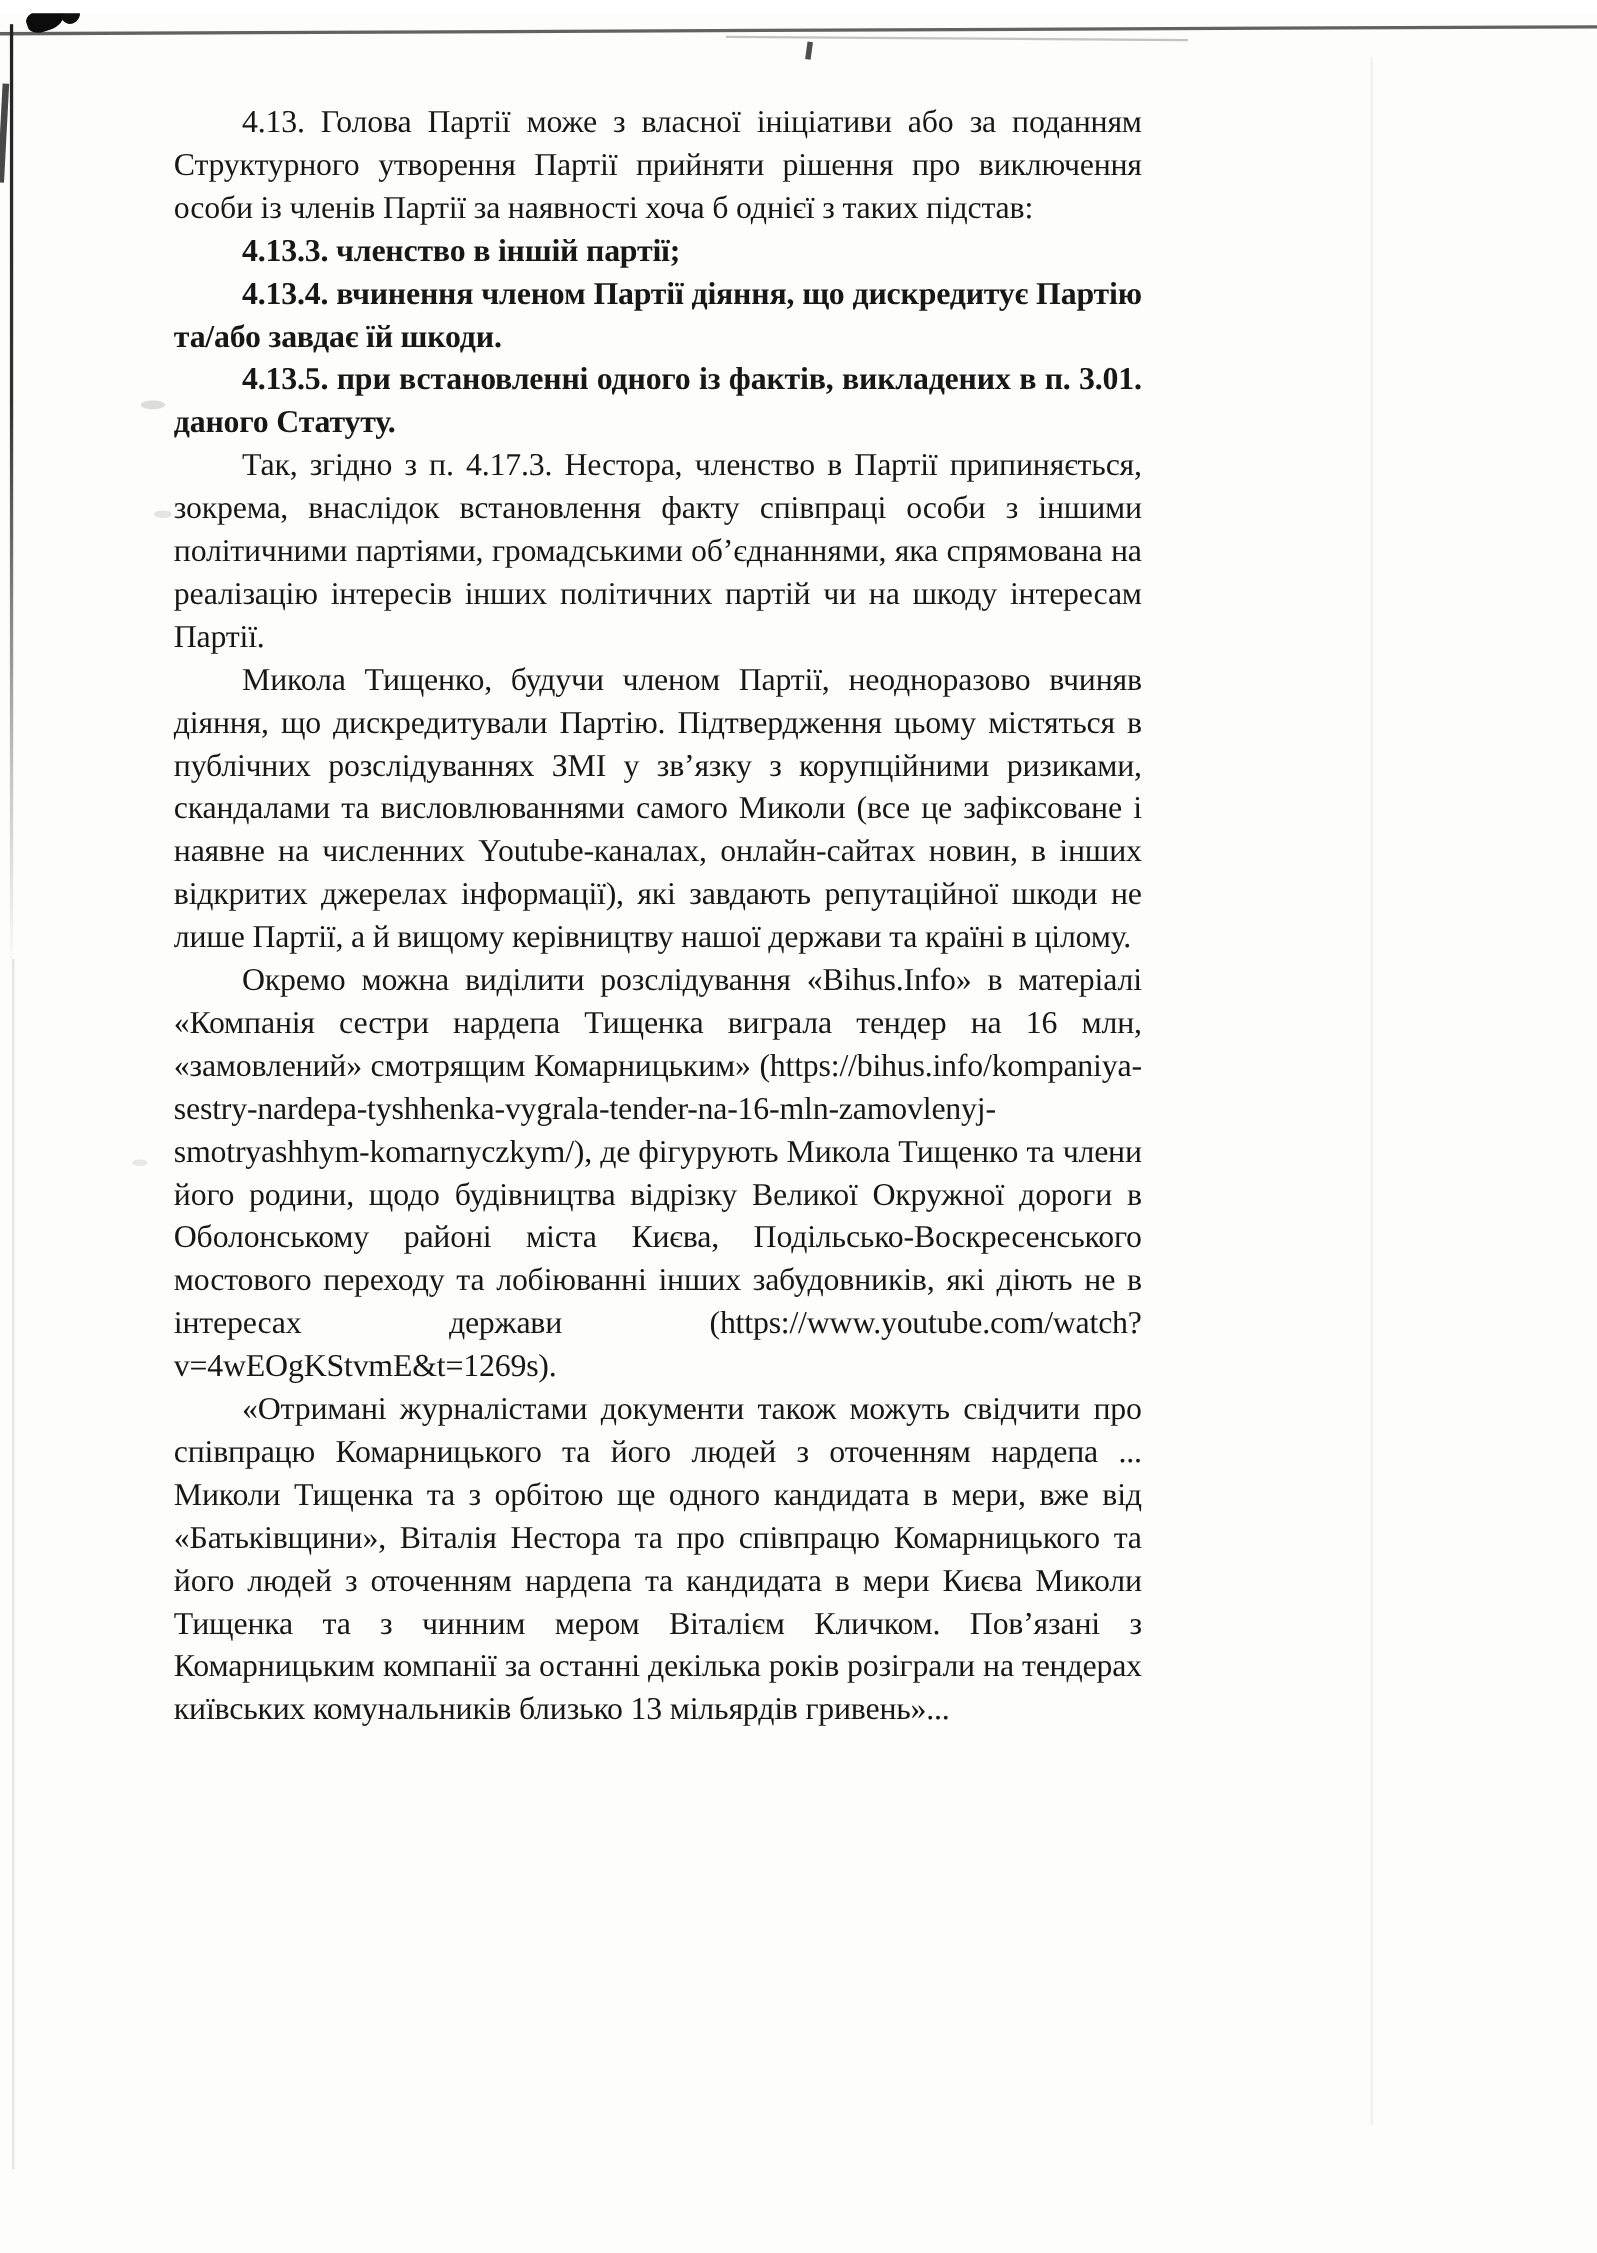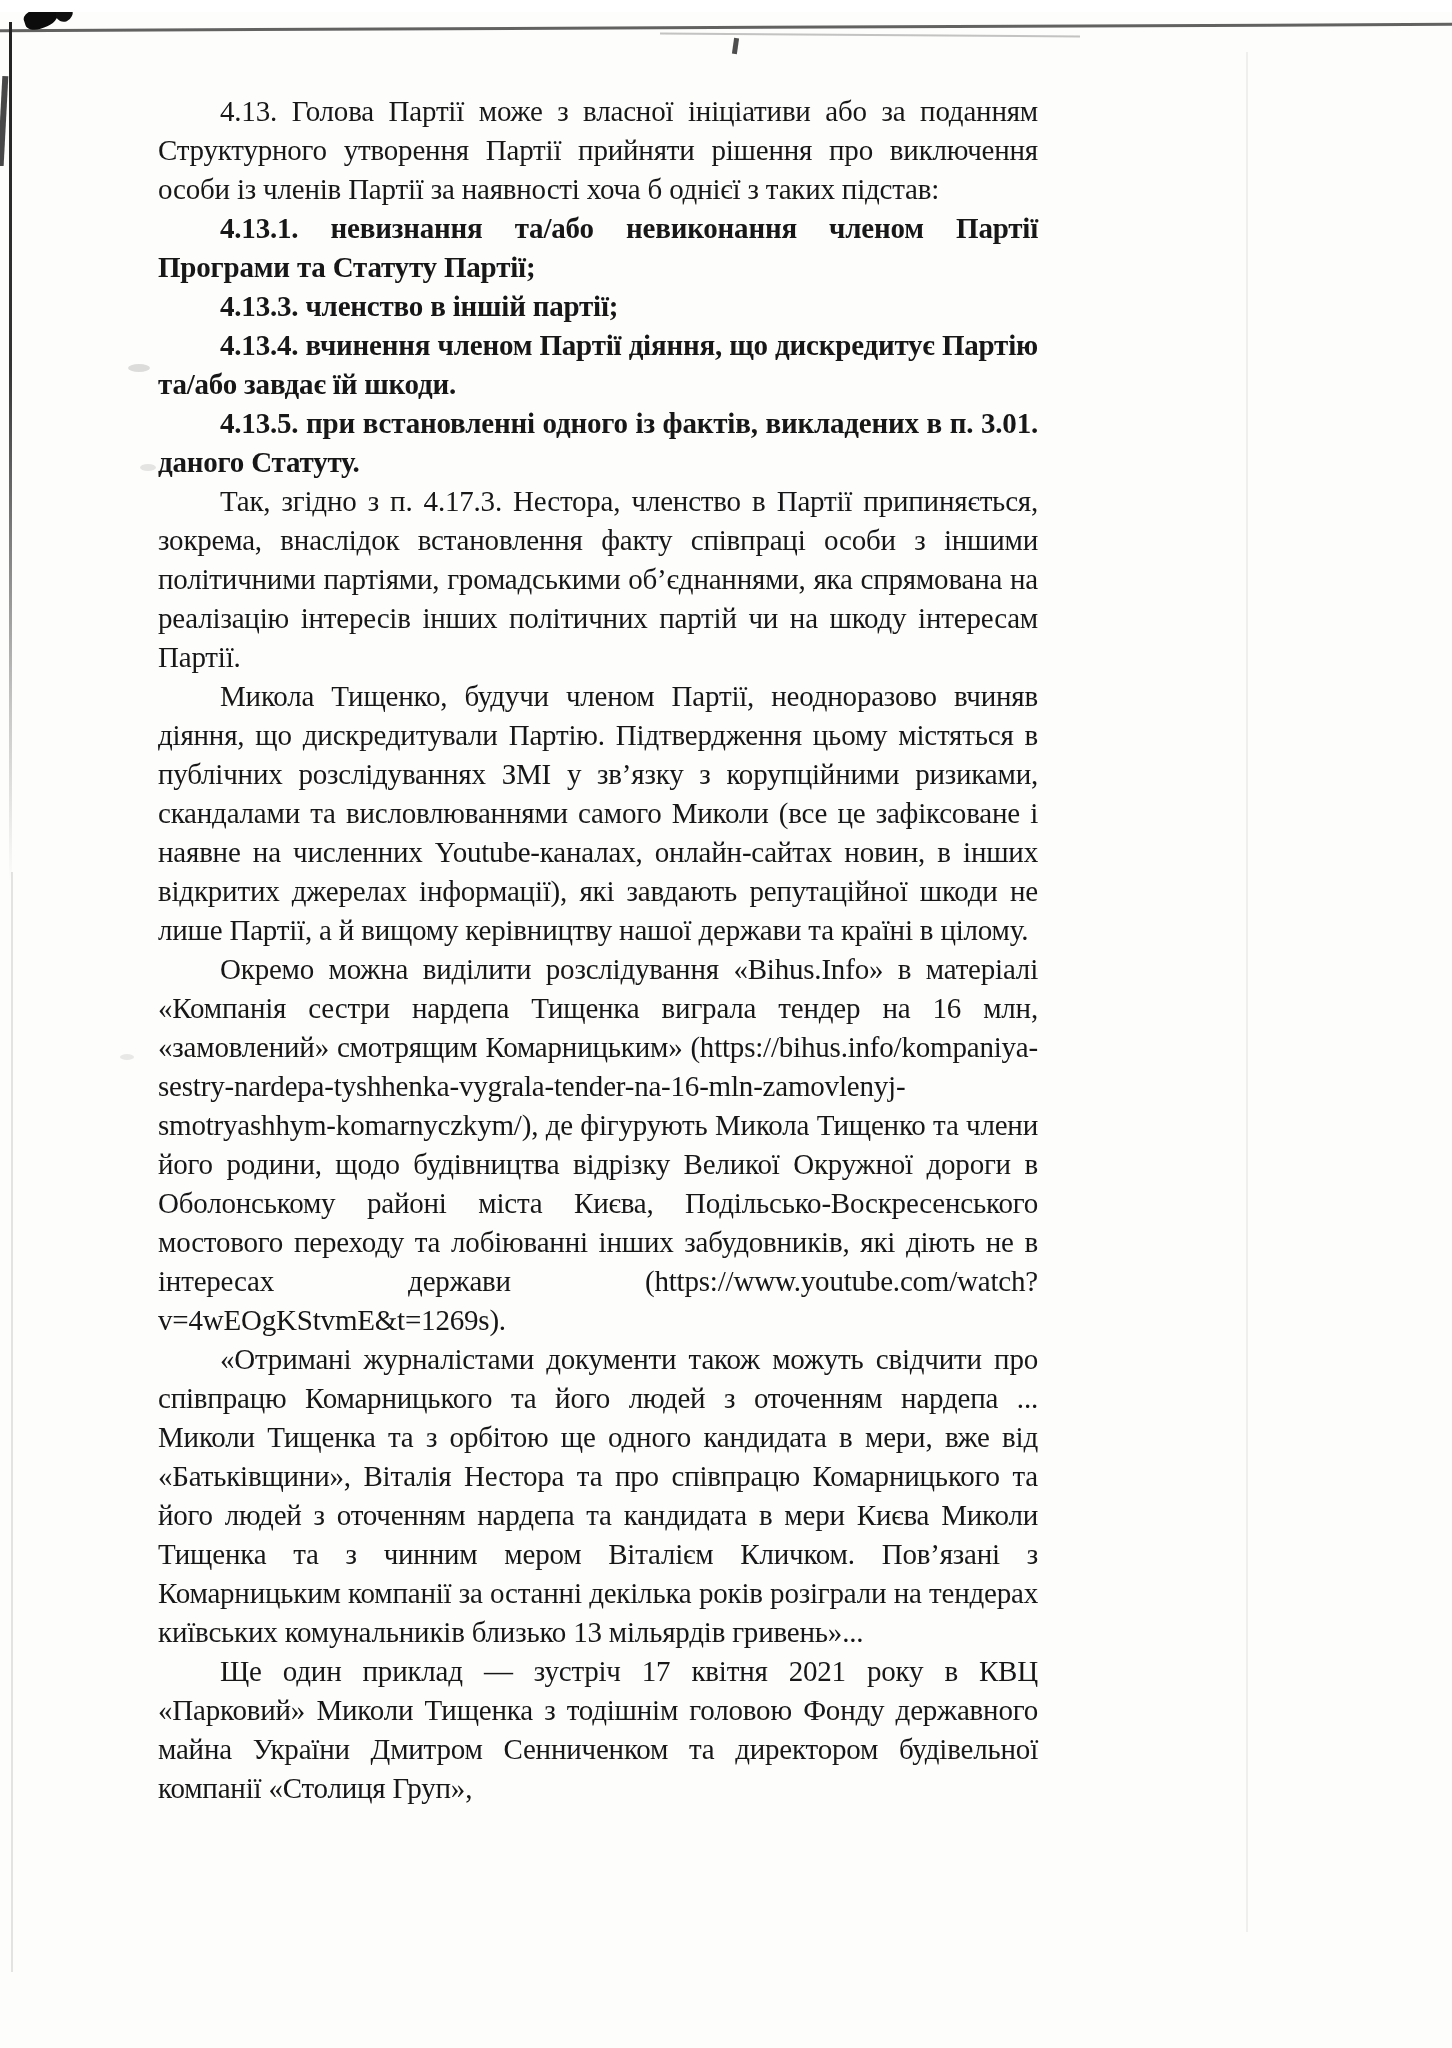--- a/index.html
+++ b/index.html
@@ -95,23 +95,21 @@
   <div class="artifact corner-mark2"></div>
   <div class="artifact corner-mark3"></div>
   <div class="artifact tick-mark"></div>
   <div class="artifact fold-line"></div>
   <div class="artifact speck1"></div>
   <div class="artifact speck2"></div>
   <div class="artifact speck3"></div>
 
   <div class="text-area">
       <p class="para"><span class="seg-normal">4.13. Голова Партії може з власної ініціативи або за поданням Структурного утворення Партії прийняти рішення про виключення особи із членів Партії за наявності хоча б однієї з таких підстав:</span></p>
-      <p class="para"><span class="seg-bold">4.13.1. невизнання та/або невиконання членом Партії Програми та Статуту Партії;</span></p>
       <p class="para"><span class="seg-bold">4.13.3. членство в іншій партії;</span></p>
       <p class="para"><span class="seg-bold">4.13.4. вчинення членом Партії діяння, що дискредитує Партію та/або завдає їй шкоди.</span></p>
       <p class="para"><span class="seg-bold">4.13.5. при встановленні одного із фактів, викладених в п. 3.01. даного Статуту.</span></p>
       <p class="para"><span class="seg-normal">Так, згідно з п. 4.17.3. Нестора, членство в Партії припиняється, зокрема, внаслідок встановлення факту співпраці особи з іншими політичними партіями, громадськими об’єднаннями, яка спрямована на реалізацію інтересів інших політичних партій чи на шкоду інтересам Партії.</span></p>
       <p class="para"><span class="seg-normal">Микола Тищенко, будучи членом Партії, неодноразово вчиняв діяння, що дискредитували Партію. Підтвердження цьому містяться в публічних розслідуваннях ЗМІ у зв’язку з корупційними ризиками, скандалами та висловлюваннями самого Миколи (все це зафіксоване і наявне на численних Youtube-каналах, онлайн-сайтах новин, в інших відкритих джерелах інформації), які завдають репутаційної  шкоди не лише Партії, а й вищому керівництву нашої держави та країні в цілому.</span></p>
       <p class="para"><span class="seg-normal">Окремо можна виділити розслідування «Bihus.Info» в матеріалі </span><span class="seg-italic">«Компанія сестри нардепа Тищенка виграла тендер на 16 млн, «замовлений» смотрящим Комарницьким»</span><span class="seg-normal"> (https://bihus.info/kompaniya-sestry-nardepa-tyshhenka-vygrala-tender-na-16-mln-zamovlenyj-smotryashhym-komarnyczkym/), де фігурують Микола Тищенко та члени його родини, щодо будівництва відрізку Великої Окружної дороги в Оболонському районі міста Києва, Подільсько-Воскресенського мостового переходу та лобіюванні інших забудовників, які діють не в інтересах держави (https://www.youtube.com/watch?v=4wEOgKStvmE&amp;t=1269s).</span></p>
       <p class="para"><span class="seg-italic">«Отримані журналістами документи також можуть свідчити про співпрацю Комарницького та його людей з оточенням нардепа ... Миколи Тищенка та з орбітою ще одного кандидата в мери, вже від «Батьківщини», Віталія Нестора та про співпрацю Комарницького та його людей з оточенням нардепа та кандидата в мери Києва Миколи Тищенка та з чинним мером Віталієм Кличком. Пов’язані з Комарницьким компанії за останні декілька років розіграли на тендерах київських комунальників близько 13 мільярдів гривень»...</span></p>
-      <p class="para"><span class="seg-normal">Ще один приклад — зустріч 17 квітня 2021 року в КВЦ «Парковий» Миколи Тищенка з тодішнім головою Фонду державного майна України Дмитром Сенниченком та директором будівельної компанії «Столиця Груп»,</span></p>
     </div>
 </div>
 
 </body></html>

